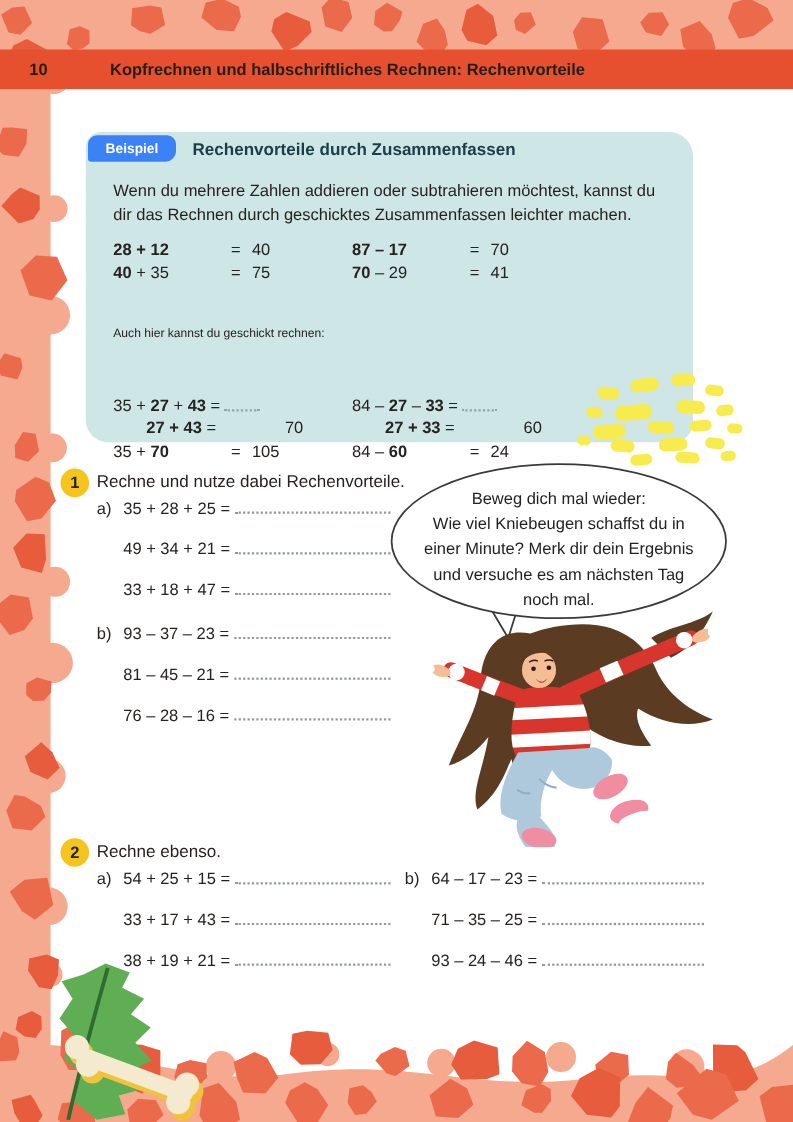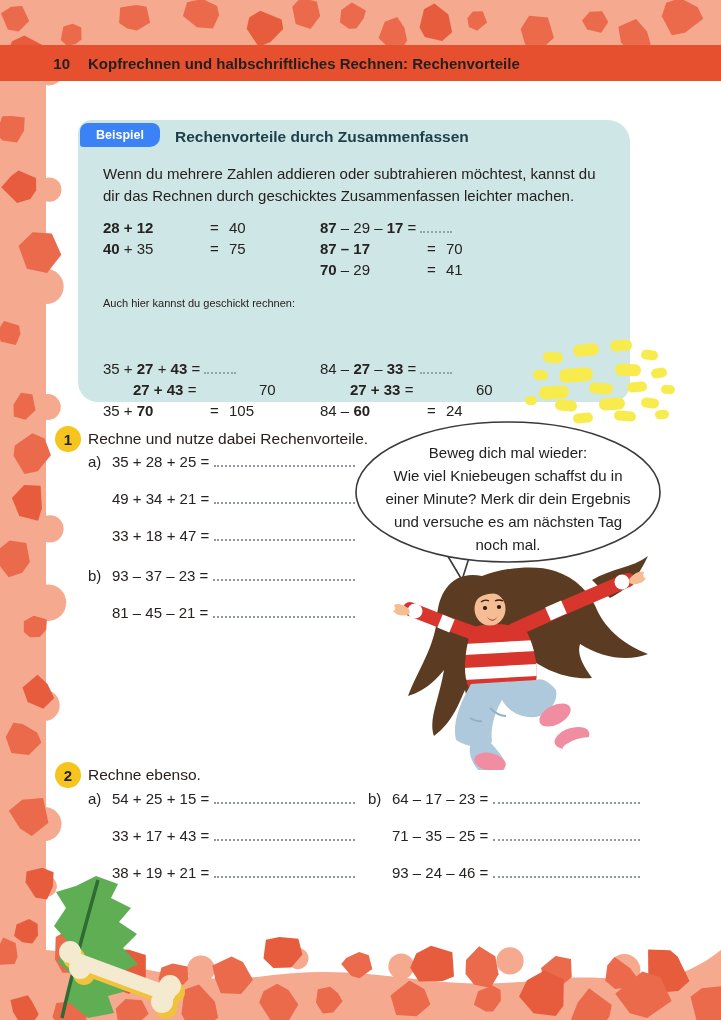--- a/index.html
+++ b/index.html
@@ -3,22 +3,22 @@
 <meta charset="utf-8">
 <style>
   html,body{margin:0;padding:0;background:#fff;}
   #page{position:relative;width:721px;height:1020px;overflow:hidden;background:#ffffff;
         font-family:"Liberation Sans","DejaVu Sans",sans-serif;color:#262220;}
   svg{display:block;}
   
   #bands{position:absolute;left:0;top:0;z-index:0;}
   #headerbar{position:absolute;left:0;top:45px;width:721px;height:36px;background:#E7502F;z-index:2;
              display:flex;align-items:center;}
-  #pagenum{width:70px;text-align:right;font-weight:bold;font-size:15px;color:#231f1d;}
-  #headertitle{font-weight:bold;font-size:15px;color:#231f1d;margin-left:18px;}
+  #pagenum{width:70px;text-align:center;font-weight:bold;font-size:15px;color:#231f1d;}
+  #headertitle{font-weight:bold;font-size:15px;color:#231f1d;margin-left:30px;}
   
   #examplebox{position:absolute;left:78px;top:120px;width:552px;height:282px;background:#CEE6E5;
               border-radius:14px 22px 18px 20px;z-index:1;}
   #badge{position:absolute;left:2px;top:3px;background:#3b82f6;color:#fff;font-weight:bold;font-size:12.5px;
          padding:5px 16px;border-radius:8px 8px 10px 3px;}
   #extitle{position:absolute;left:97px;top:8px;font-weight:bold;font-size:15.5px;color:#1C3D49;}
   #exintro{position:absolute;left:25px;top:43px;width:505px;font-size:15px;line-height:1.45;color:#26211e;}
   #block1{position:absolute;left:25px;top:99px;display:flex;}
   #middletext{position:absolute;left:25px;top:177px;font-size:11px;color:#26211e;}
   #block2{position:absolute;left:25px;top:224px;display:flex;margin-top:16px;}
@@ -142,24 +142,20 @@
             <span class="ans">40</span>
           </div>
           <div class="eq-row">
             <span class="expr"><span class="b">40</span><span> + 35</span></span>
             <span class="eqs">=</span>
             <span class="ans">75</span>
           </div>
         </div>
     <div class="eq-col" id="b1r">
           <div class="eq-row">
-            <span class="expr auto"><span class="b">87</span><span> – 29 – </span><span class="b">17</span><span> =</span></span>
-            <span class="dotline-sm"></span>
-          </div>
-          <div class="eq-row">
             <span class="expr"><span class="b">87 – 17</span></span>
             <span class="eqs">=</span>
             <span class="ans">70</span>
           </div>
           <div class="eq-row">
             <span class="expr"><span class="b">70</span><span> – 29</span></span>
             <span class="eqs">=</span>
             <span class="ans">41</span>
           </div>
         </div>
@@ -244,20 +240,25 @@
       <div class="ex-row">
         <span class="ex-label">b)</span>
         <span class="ex-expr">93 – 37 – 23 =</span>
         <span class="ex-dot"></span>
       </div>
       <div class="ex-row">
         <span class="ex-label"></span>
         <span class="ex-expr">81 – 45 – 21 =</span>
         <span class="ex-dot"></span>
       </div>
+      <div class="ex-row">
+        <span class="ex-label"></span>
+        <span class="ex-expr">76 – 28 – 16 =</span>
+        <span class="ex-dot"></span>
+      </div>
     </div>
 
 <svg id="bubblegirl" width="345" height="352" viewBox="0 0 345 352">
   <g>
     <path d="M100,125 L122,162 L134,124 Z" fill="#ffffff" stroke="#3a3a3a" stroke-width="1.6"></path>
     <ellipse cx="168" cy="74" rx="152" ry="70" fill="#ffffff" stroke="#3a3a3a" stroke-width="1.6"></ellipse>
     <rect x="98" y="118" width="40" height="14" fill="#ffffff"></rect>
     <text class="bubble-line" x="168" y="40" text-anchor="middle">Beweg dich mal wieder:</text>
     <text class="bubble-line" x="168" y="63" text-anchor="middle">Wie viel Kniebeugen schaffst du in</text>
     <text class="bubble-line" x="168" y="86" text-anchor="middle">einer Minute? Merk dir dein Ergebnis</text>

